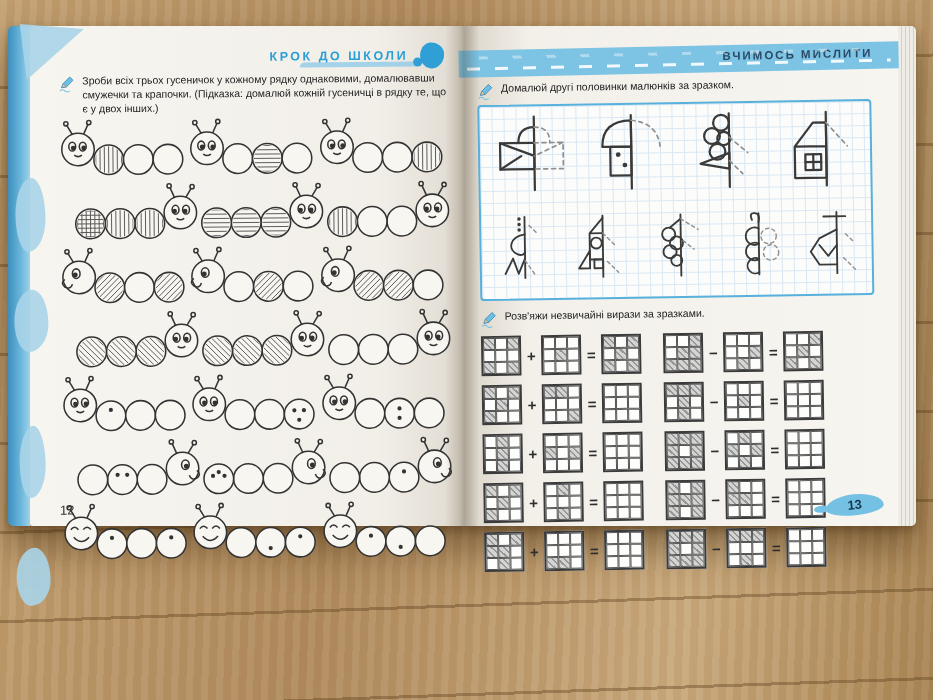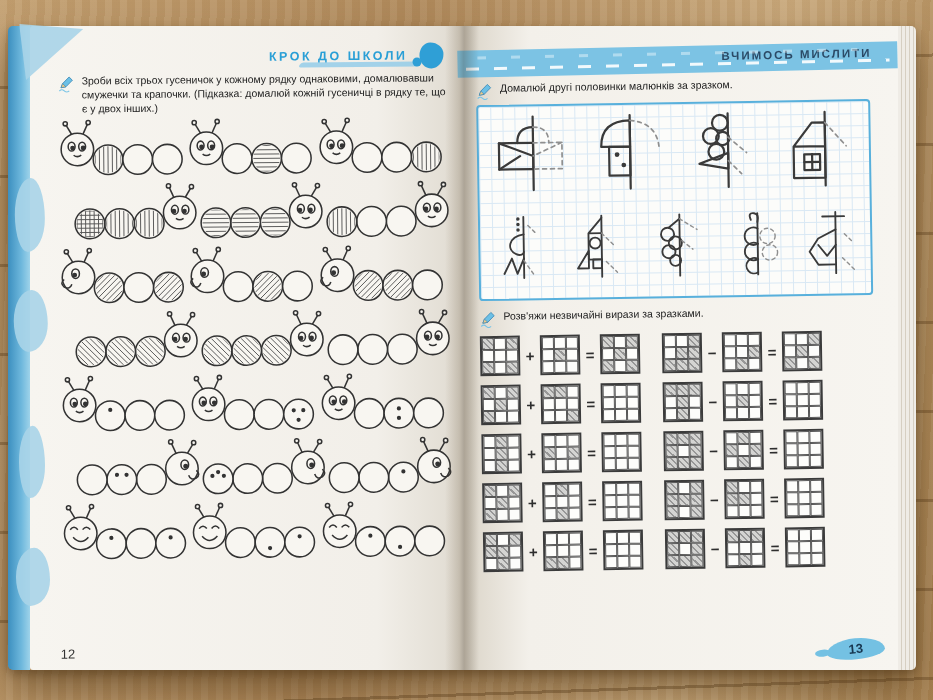--- a/index.html
+++ b/index.html
@@ -4,21 +4,21 @@
 <style>
   html,body{margin:0;padding:0;}
   body{
     width:933px;height:700px;overflow:hidden;position:relative;
     font-family:"Liberation Sans",sans-serif;
     background:
       repeating-linear-gradient(178deg, rgba(120,85,45,0) 0 86px, rgba(95,65,30,.40) 86px 89px),
       repeating-linear-gradient(92deg, rgba(255,255,255,.06) 0 7px, rgba(140,100,55,.08) 7px 15px),
       linear-gradient(100deg,#c3a071,#b08a5c 40%,#c9a97c 75%,#a98453);
   }
-  .book{position:absolute;left:8px;top:26px;width:908px;height:644px;display:flex;
+  .book{position:absolute;left:8px;top:26px;width:908px;height:500px;display:flex;
     border-radius:6px;box-shadow:0 22px 38px rgba(70,45,15,.5),0 4px 10px rgba(70,45,15,.4);}
   .cover{width:22px;background:linear-gradient(90deg,#3c8fbf,#6db7dc 60%,#9ed3ea);border-radius:5px 0 0 5px;}
   .stack{width:18px;background:repeating-linear-gradient(90deg,#efece6 0 3px,#d6cfc2 3px 4px);border-radius:0 5px 5px 0;}
   .page{flex:1;position:relative;}
   .page.left{background:linear-gradient(90deg,#f7f5f0 0%,#f2efe9 80%,#e0dbd1 99%);border-radius:3px 0 0 3px;}
   .page.right{background:linear-gradient(270deg,#f7f5f0 0%,#f3f0ea 85%,#dcd6ca 99%);}
   .gutter{position:absolute;left:50%;top:0;bottom:0;width:34px;margin-left:-17px;
     background:linear-gradient(90deg,transparent,rgba(90,70,40,.20) 42%,rgba(60,45,25,.30) 55%,transparent);pointer-events:none;}
   .pg-inner{position:absolute;inset:0;}
   .page.left .pg-inner{transform:rotate(-.5deg);padding:24px 12px 8px 30px;}

